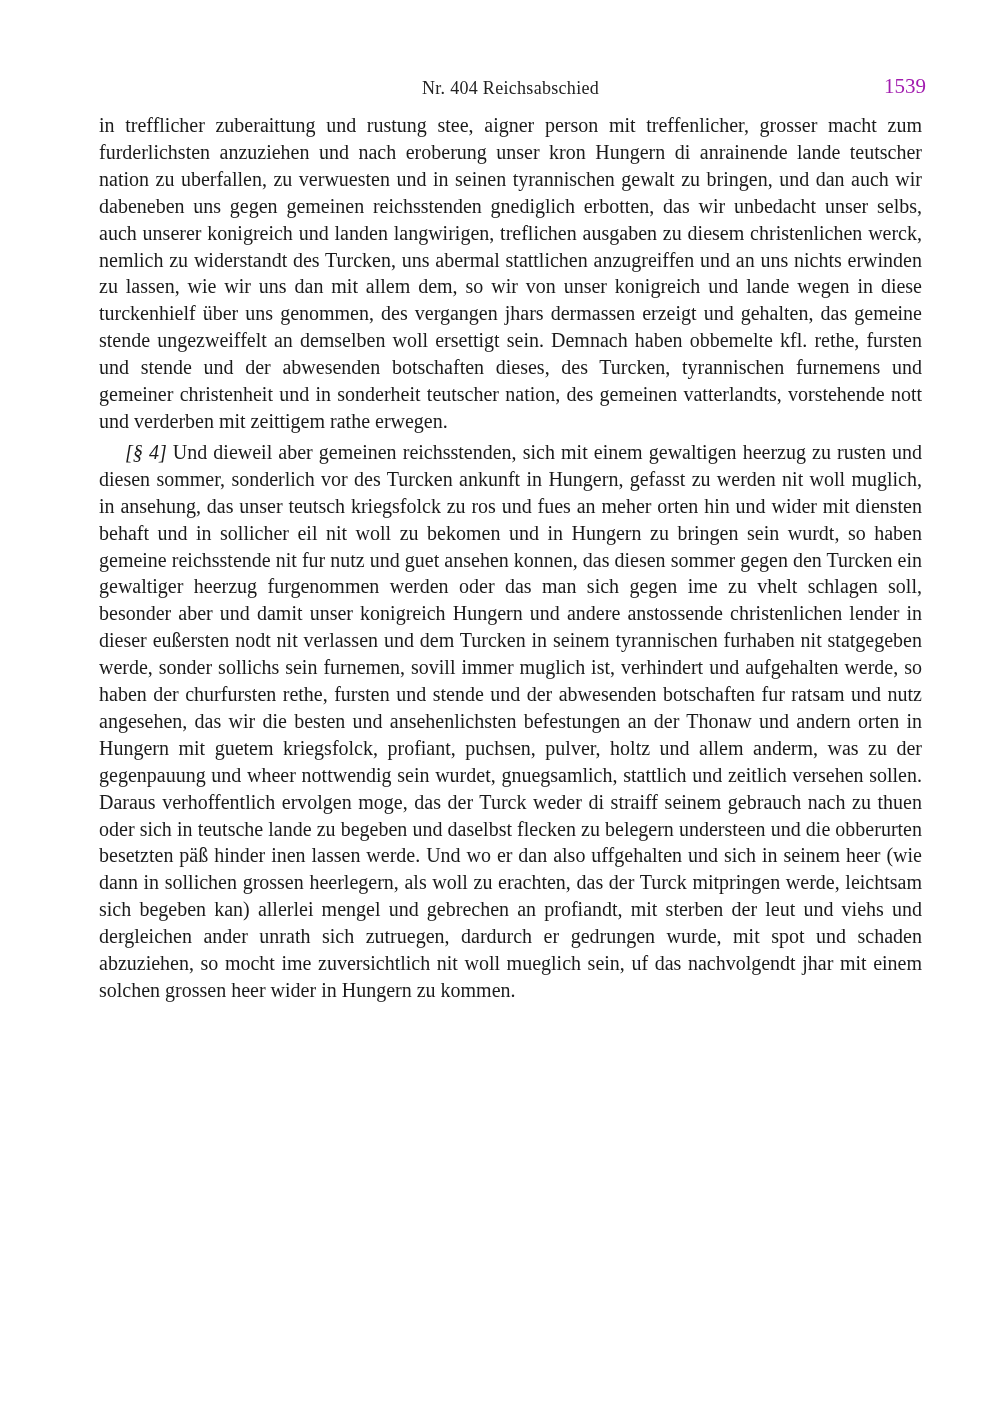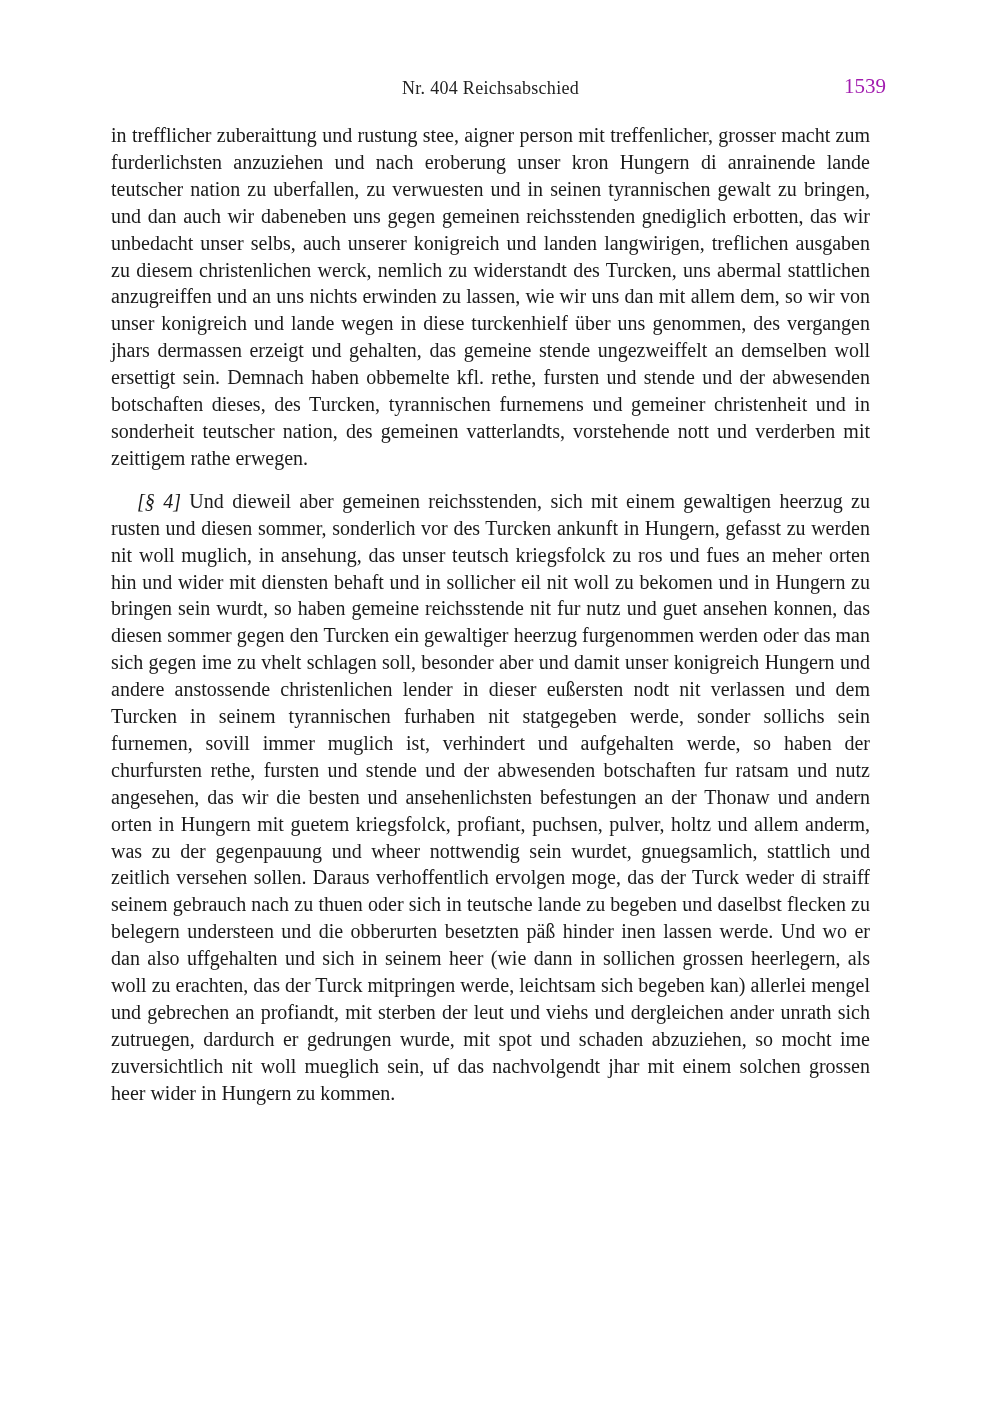--- a/index.html
+++ b/index.html
@@ -11,21 +11,21 @@
     height: 1418px;
     background: #ffffff;
     font-family: "Liberation Serif", serif;
     color: #1b1b1b;
   }
   .page {
     position: relative;
     width: 1004px;
     height: 1418px;
     box-sizing: border-box;
-    padding: 78px 118px 60px 95px;
+    padding: 78px 78px 60px 95px;
     background: #ffffff;
     font-family: Liberation Serif, serif;
   }
   .header {
     position: relative;
     height: 28px;
     margin-bottom: 6px;
   }
   .running-title {
     display: block;
@@ -35,21 +35,21 @@
     color: #222222;
   }
   .page-number {
     position: absolute;
     right: 0;
     top: -4px;
     font-size: 21px;
     color: #a21caf;
   }
   .body p {
-    margin: 16px;
+    margin: 4px;
     font-size: 20px;
     line-height: 26.9px;
     text-align: justify;
     color: #1b1b1b;
   }
   .body p.indent-first {
     text-indent: 26px;
   }
   .marker {
     font-style: italic;

